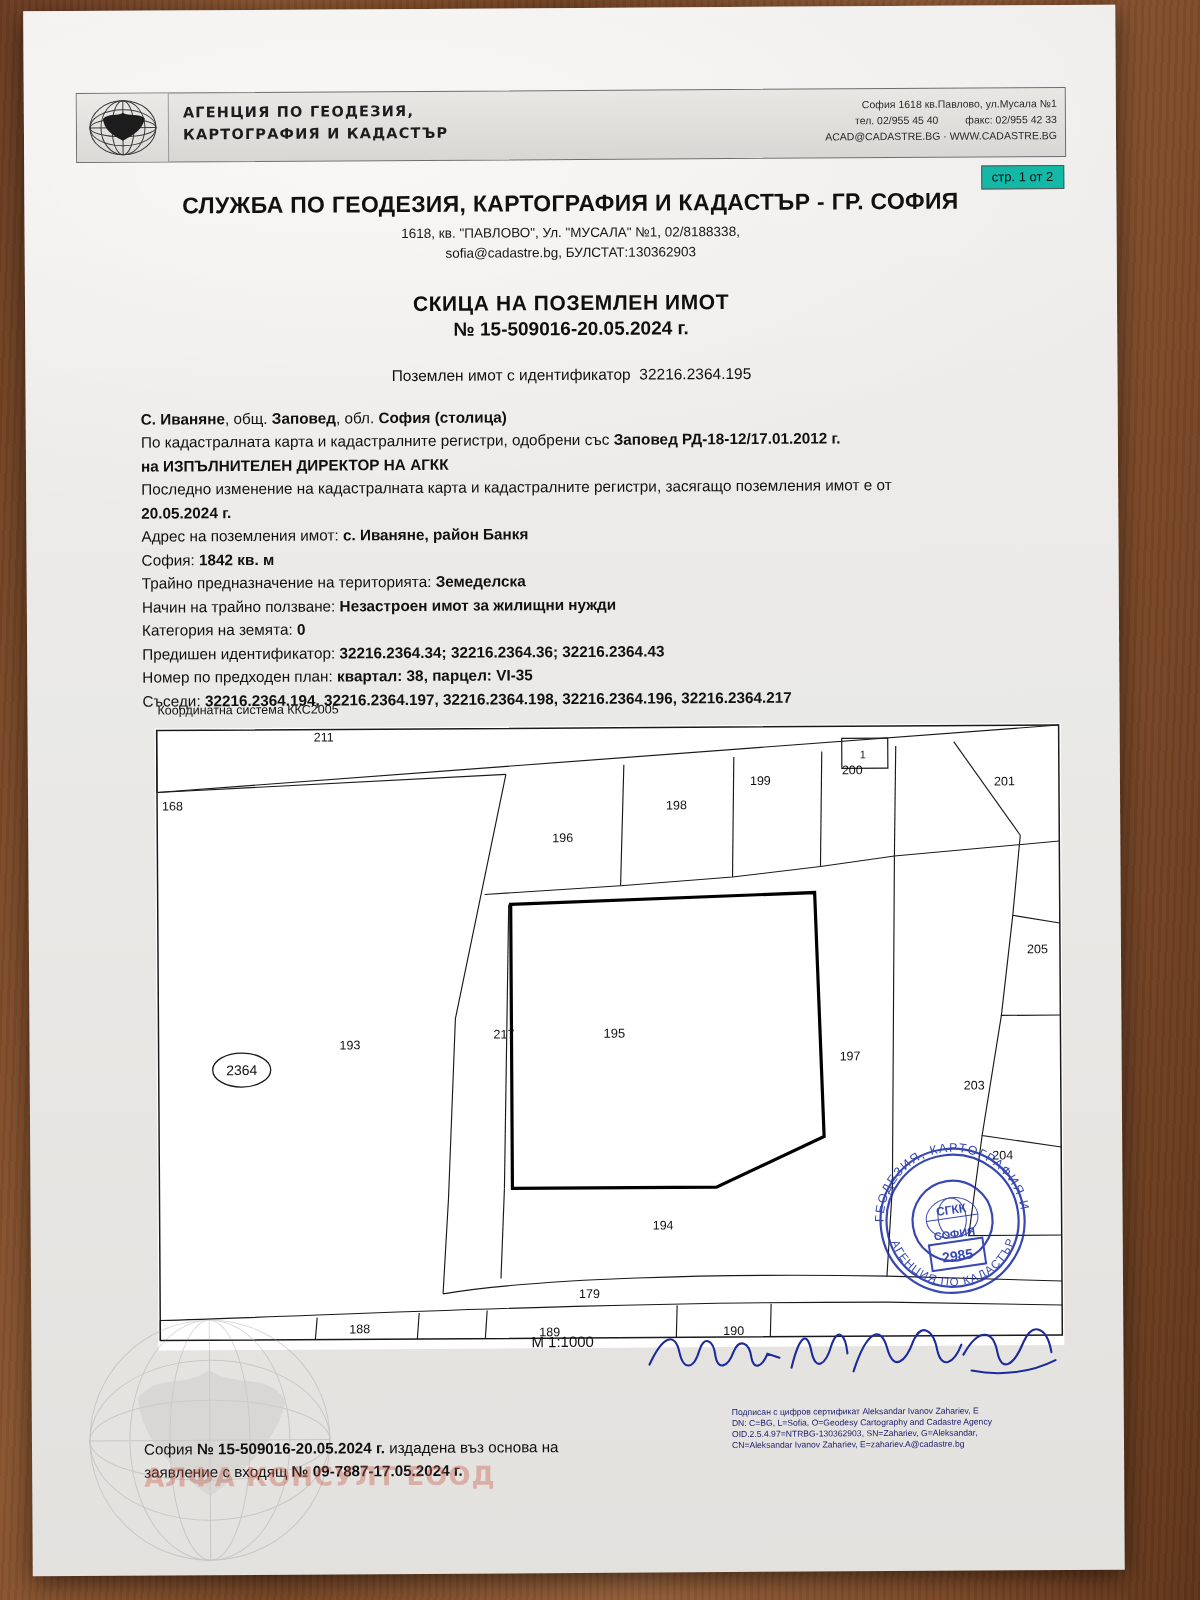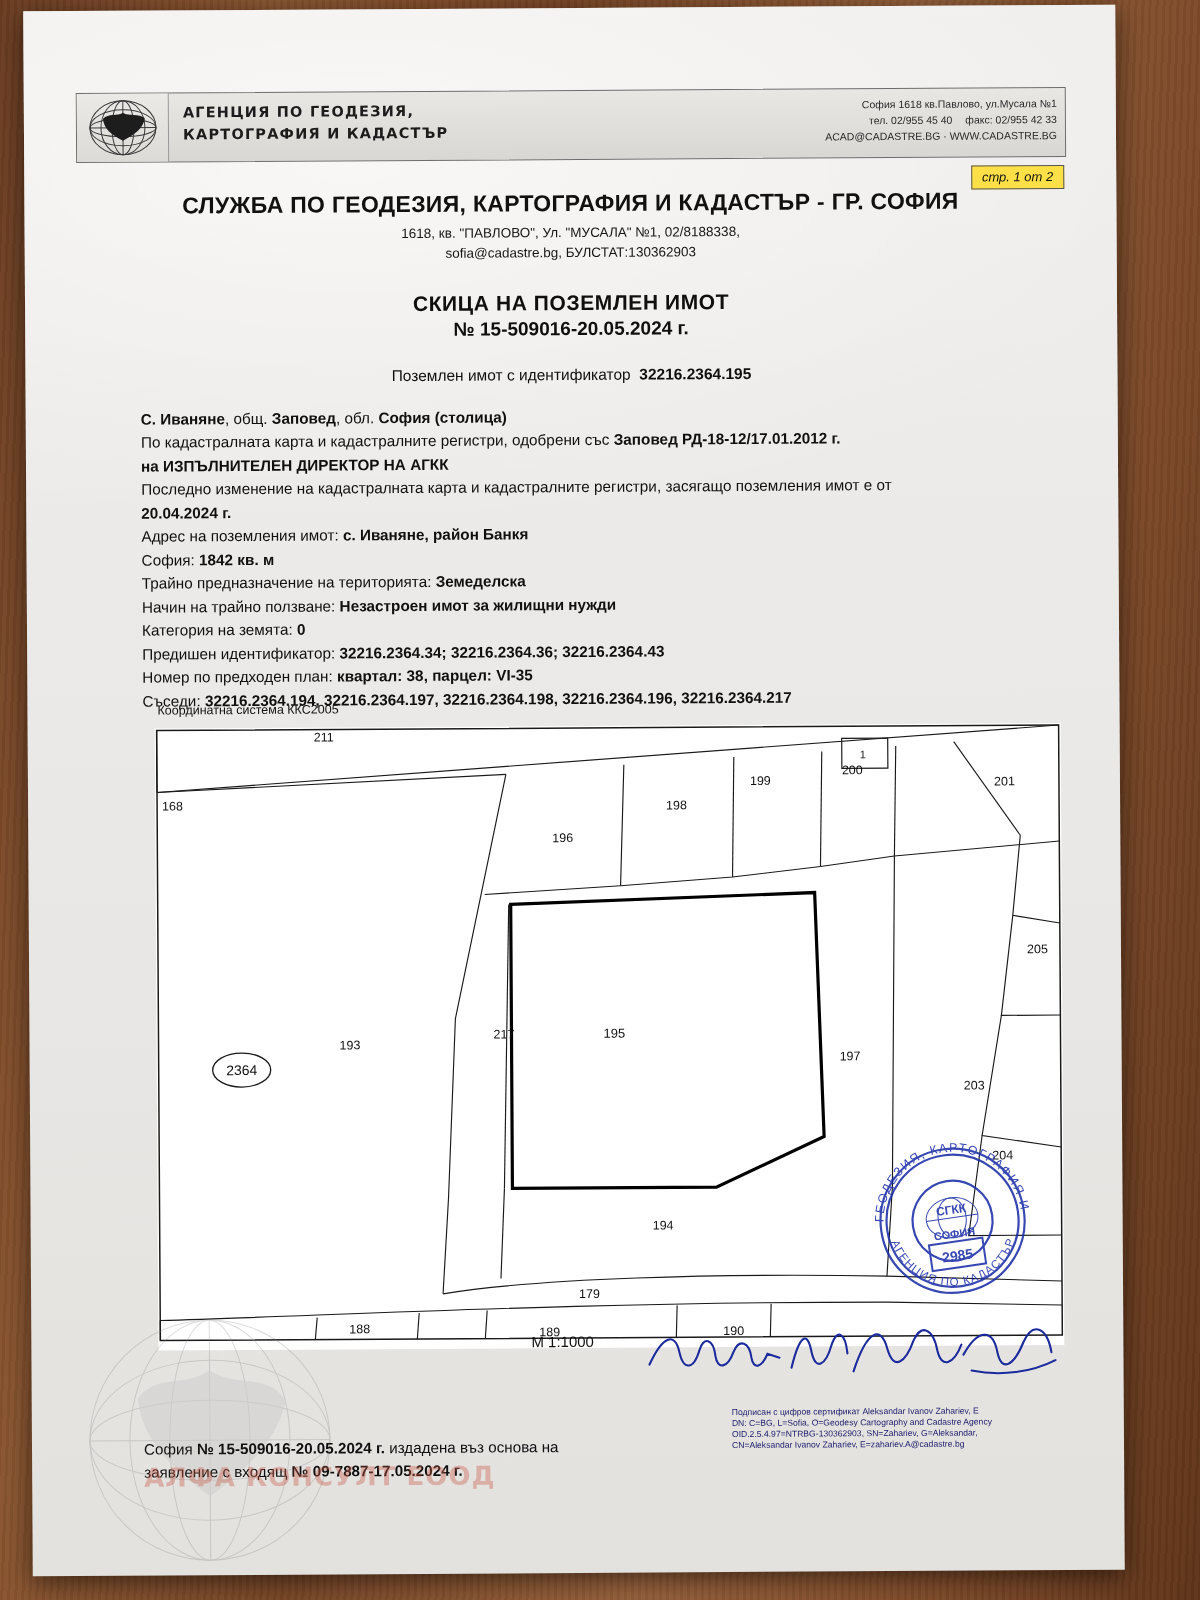--- a/index.html
+++ b/index.html
@@ -58,26 +58,26 @@
     flex:1; padding:8px 0 0 14px;
     font-family:"DejaVu Sans", sans-serif;
     font-weight:bold; font-size:14.5px; letter-spacing:1.2px; color:#1c1c1c;
     line-height:1.55;
   }
   .hdr .contact {
     width:330px; padding:8px 8px 0 0; text-align:right;
     font-size:10.5px; color:#2a2a2a; line-height:1.5;
     font-family:"Liberation Sans", sans-serif;
   }
-  .hdr .contact .row2 span { margin-left:10px; }
+  .hdr .contact .row2 span { margin-left:24px; }
 
   .pageno {
     position:absolute; right:52px; top:160px;
     border:1px solid #555; padding:3px 10px 4px;
-    font-size:13px; color:#111; background:#fde047;font-style:italic;
+    font-size:13px; color:#111; background:#14b8a6;
   }
 
   
   .office {
     position:absolute; left:0; right:0; top:182px; text-align:center;
     font-size:23px; font-weight:bold; color:#111; letter-spacing:.3px;
   }
   .office-sub {
     position:absolute; left:0; right:0; top:215px; text-align:center;
     font-size:13.5px; color:#161616; line-height:1.5;
@@ -87,21 +87,21 @@
     font-size:21px; font-weight:bold; letter-spacing:.6px; color:#0f0f0f;
   }
   .doc-num {
     position:absolute; left:0; right:0; top:310px; text-align:center;
     font-size:19px; font-weight:bold; color:#0f0f0f;
   }
   .ident {
     position:absolute; left:0; right:0; top:358px; text-align:center;
     font-size:15.5px; color:#0f0f0f;
   }
-  .ident b { font-weight:bold;margin-top:24px; }
+  .ident b { font-weight:normal;margin-top:24px; }
 
   
   .body {
     position:absolute; left:115px; right:60px; top:398px;
     font-size:15.3px; color:#101010; line-height:1.47;
   }
   .body p { margin:0 0 1px 0; }
   .body b { font-weight:bold; }
 
   
@@ -218,21 +218,21 @@
         <span>По кадастралната карта и кадастралните регистри, одобрени със</span>
         <b>Заповед РД-18-12/17.01.2012 г.</b>
       </p>
       <p>
         <b>на ИЗПЪЛНИТЕЛЕН ДИРЕКТОР НА АГКК</b>
       </p>
       <p>
         <span>Последно изменение на кадастралната карта и кадастралните регистри, засягащо поземления имот е от</span>
       </p>
       <p>
-        <b>20.04.2024 г.</b>
+        <b>20.05.2024 г.</b>
       </p>
       <p>
         <span>Адрес на поземления имот:</span>
         <b>с. Иваняне, район Банкя</b>
       </p>
       <p>
         <span>София:</span>
         <b>1842 кв. м</b>
       </p>
       <p>

